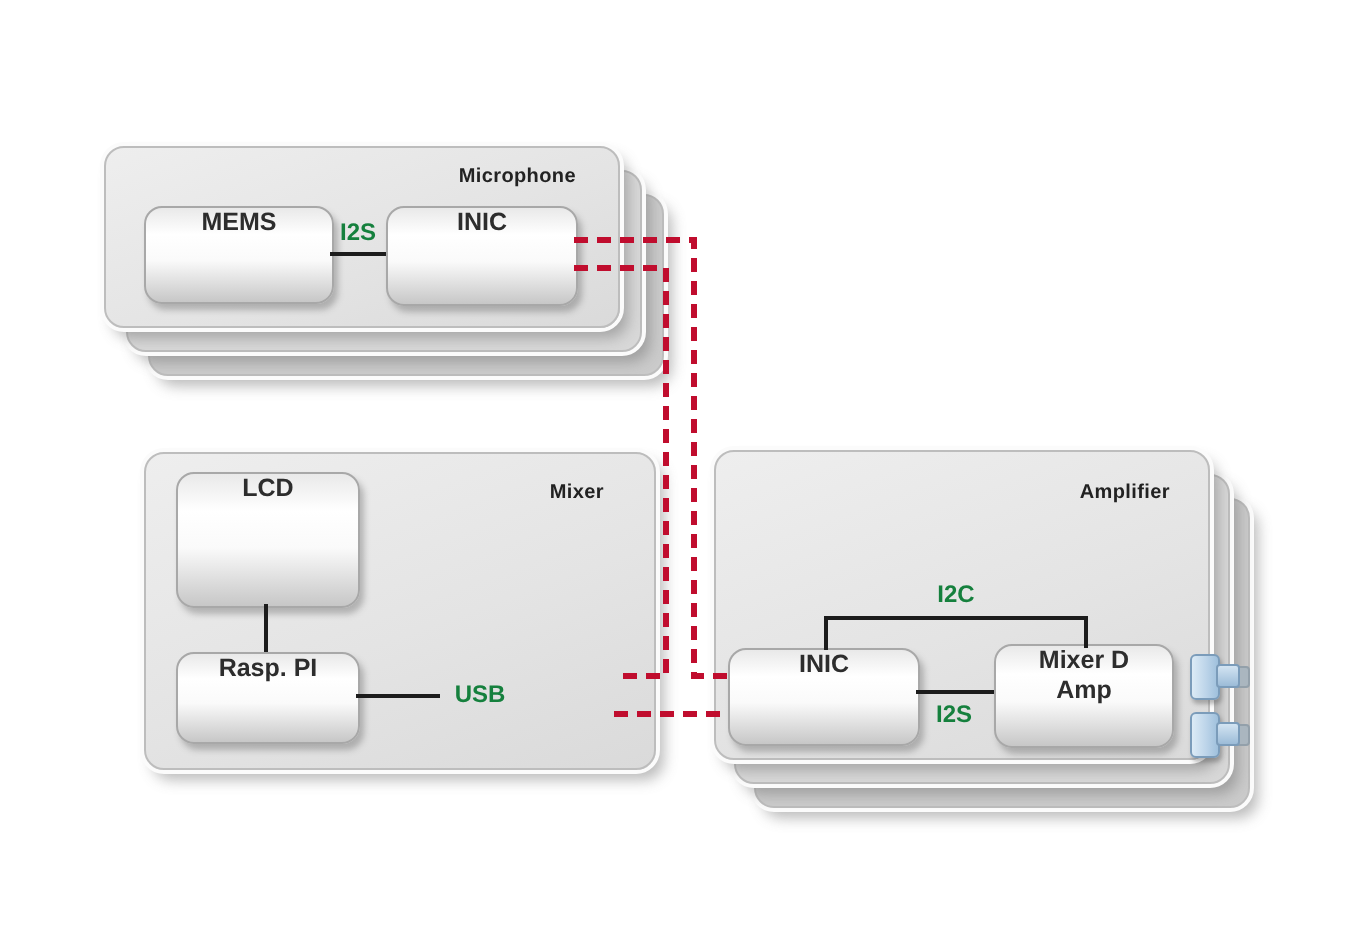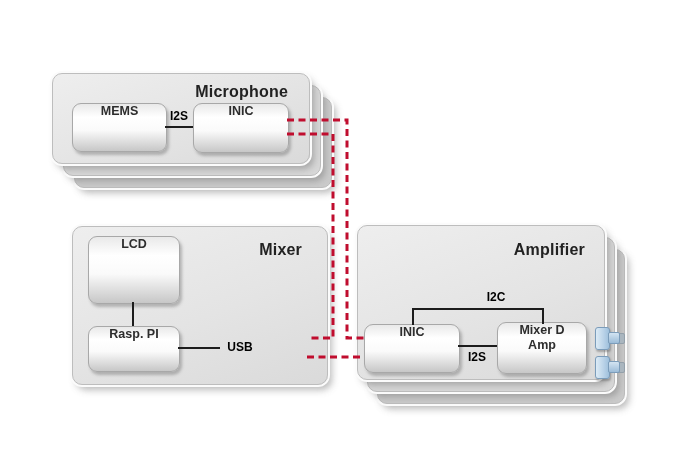--- a/index.html
+++ b/index.html
@@ -9,35 +9,35 @@
   }
   .panel {
     position:absolute; border-radius:10px;
     border:1px solid #bdbdbd;
     box-shadow: 0 0 0 2px #fbfbfb, 4px 5px 7px rgba(105,105,105,0.45);
   }
   .panel.front { background: linear-gradient(160deg,#eeeeee 0%, #e4e4e4 55%, #dadada 100%); }
   .panel.mid   { background:#d8d8d8; }
   .panel.back  { background:#cbcbcb; }
   .panel-title {
-    position:absolute; font-weight:bold; font-size:16px; color:#222;
+    position:absolute; font-weight:bold; font-size:10px; color:#222;
     letter-spacing:0.2px; white-space:nowrap;
   }
   .node {
     position:absolute; border-radius:9px; border:1px solid #a8a8a8;
     background: linear-gradient(180deg,#e9e9e9 0%, #ffffff 28%, #fafafa 56%, #c7c7c7 100%);
     box-shadow: 2px 3px 3px rgba(80,80,80,0.35);
     display:flex; align-items:flex-start; justify-content:center;
     font-weight:bold; font-size:12.5px; color:#2d2d2d; text-align:center; line-height:1.2;
   }
   .node .lbl { display:block; }
   .lbl-narrow { max-width:70px; }
   .lbl-xnarrow { max-width:62px; }
   .wire-label {
-    position:absolute; font-weight:bold; font-size:12px; color:#000000;
+    position:absolute; font-weight:bold; font-size:12px; color:#15803d;
     text-align:center; white-space:nowrap;
   }
   .overlay { position:absolute; left:0; top:0; width:675px; height:475px; pointer-events:none; }
   .connector {
     position:absolute; width:13px; height:21px;
     background: linear-gradient(90deg,#dcebf6 0%, #bcd4e9 55%, #9fc0dc 100%);
     border:1px solid #7b9cba; border-radius:3px;
     box-shadow: 1px 2px 2px rgba(80,80,80,0.4);
     z-index:6;
   }
@@ -88,21 +88,21 @@
 
   <div class="node" style="left:364px; top:324px; width:94px; height:47px;">
     <span class="lbl">INIC</span>
   </div>
   <div class="node" style="left:497px; top:322px; width:88px; height:50px;">
     <span class="lbl lbl-xnarrow">Mixer D Amp</span>
   </div>
 
   <div class="wire-label" style="left:160px; top:109px; width:38px;">I2S</div>
   <div class="wire-label" style="left:178px; top:340px; width:40px;margin-left:42px;">USB</div>
-  <div class="wire-label" style="left:476px; top:290px; width:40px;">I2C</div>
+  <div class="wire-label" style="left:458px; top:290px; width:40px;">I2C</div>
   <div class="wire-label" style="left:457px; top:350px; width:40px;">I2S</div>
 
   <div class="shadow-nub" style="left:614px; top:333px;"></div>
   <div class="shadow-nub" style="left:614px; top:362px;"></div>
   <div class="connector" style="left:595px; top:327px;">
     <span class="nub"></span>
   </div>
   <div class="connector" style="left:595px; top:356px;">
     <span class="nub"></span>
   </div>

